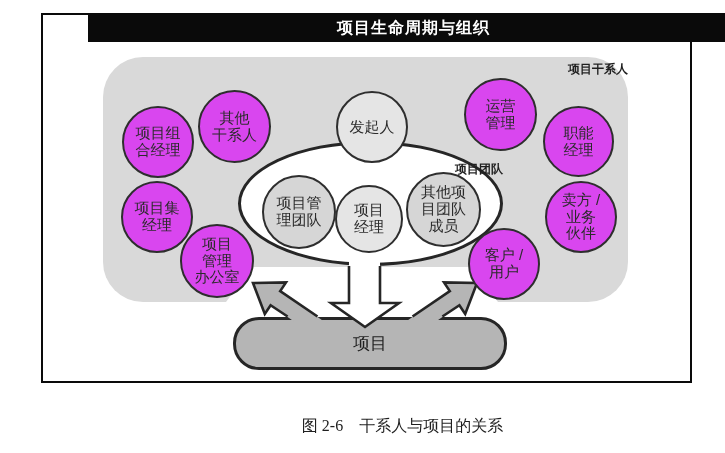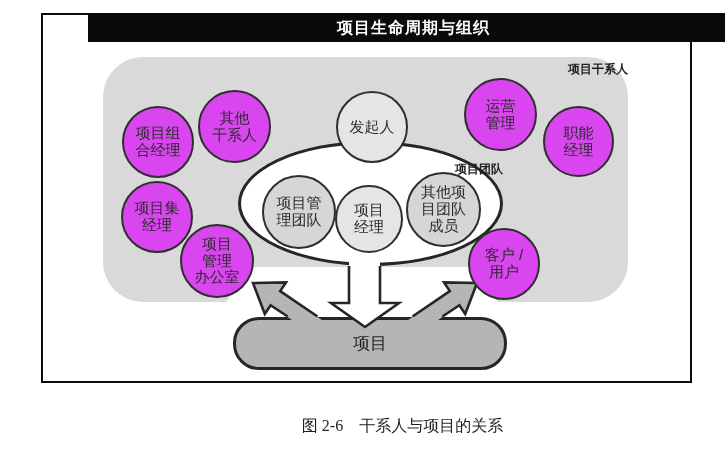--- a/index.html
+++ b/index.html
@@ -102,20 +102,23 @@
 
   <div class="circle" style="left:464px;top:78px;width:73px;height:73px">运营
 管理</div>
 
   <div class="circle" style="left:543px;top:106px;width:71px;height:71px">职能
 经理</div>
 
   <div class="circle" style="left:121px;top:181px;width:72px;height:72px">项目集
 经理</div>
 
+  <div class="circle" style="left:545px;top:181px;width:72px;height:72px">卖方 /
+业务
+伙伴</div>
 
   <div class="circle" style="left:180px;top:224px;width:74px;height:74px">项目
 管理
 办公室</div>
 
   <div class="circle" style="left:468px;top:228px;width:72px;height:72px">客户 /
 用户</div>
 
   <div class="circle light" style="left:262px;top:175px;width:74px;height:74px">项目管
 理团队</div>

